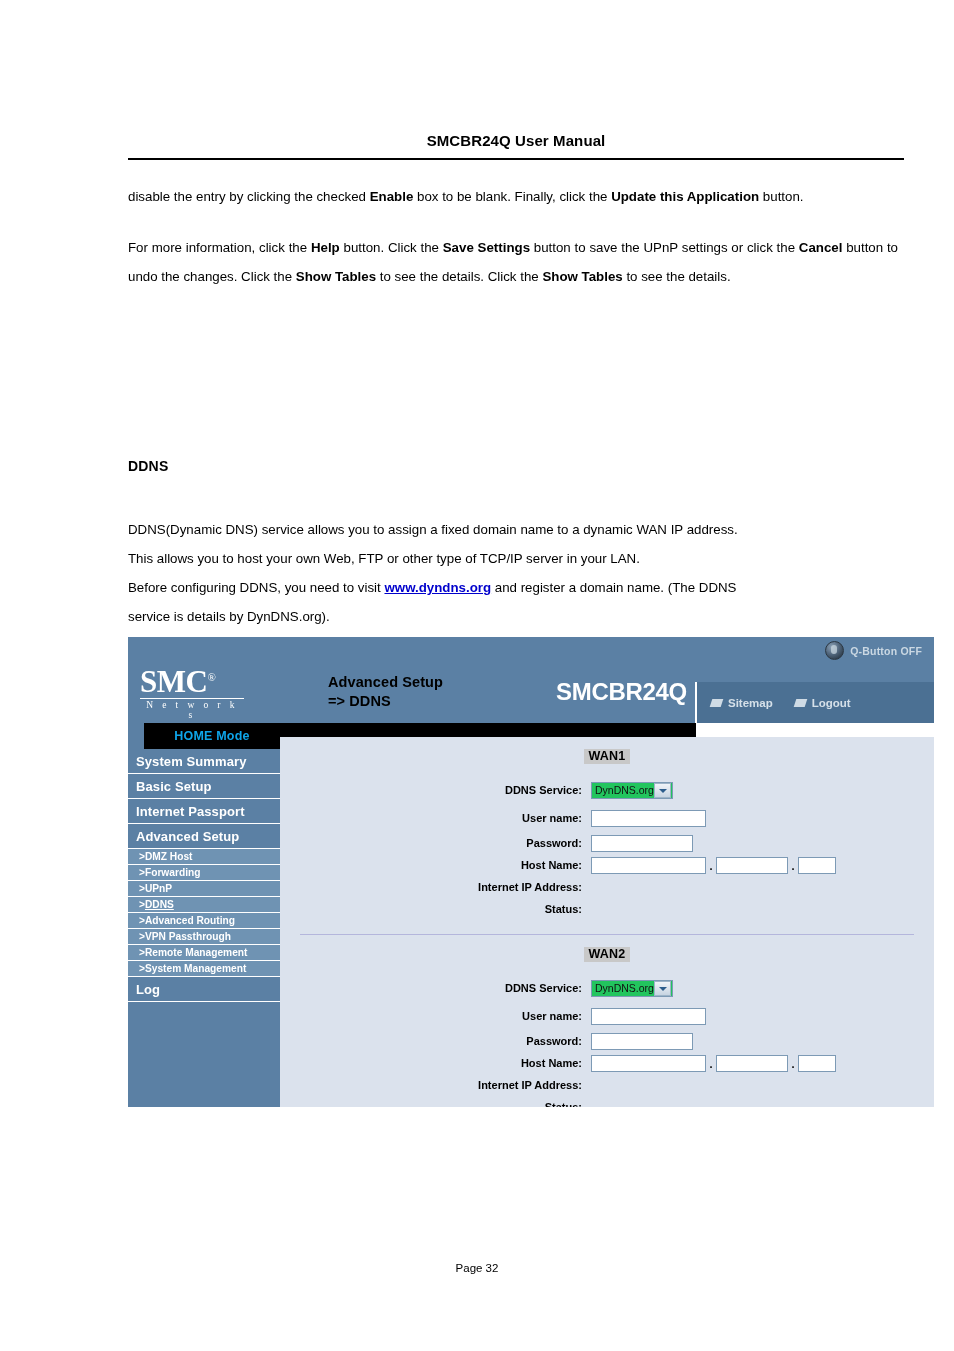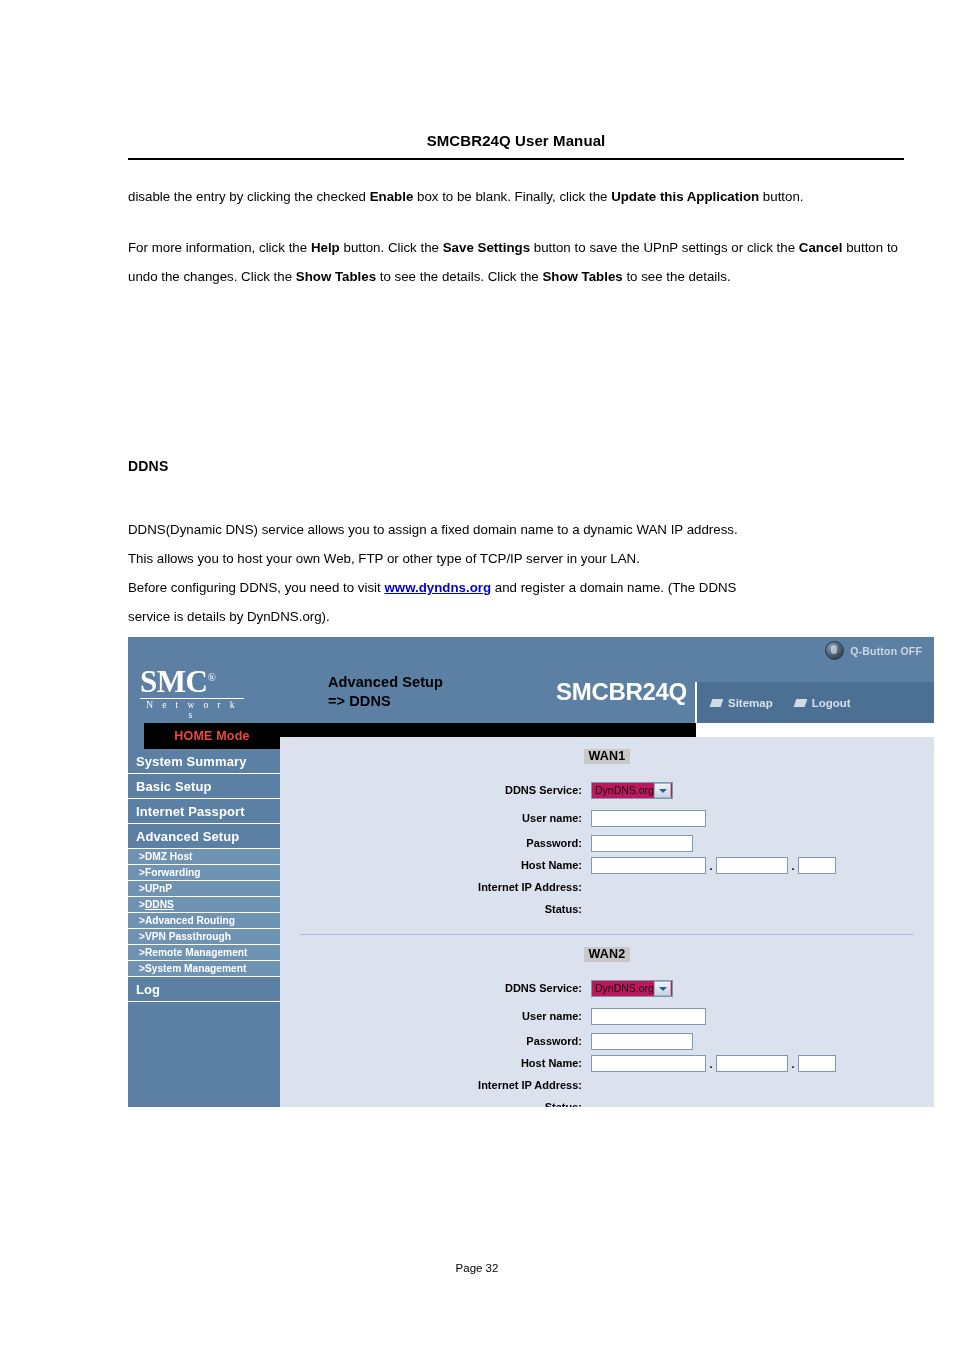--- a/index.html
+++ b/index.html
@@ -228,21 +228,21 @@
     position: absolute;
     left: 0;
     top: 86px;
     width: 152px;
     height: 473px;
     background: #5b80a4;
   }
   .side-home {
     height: 26px;
     background: #000000;
-    color: #ef4444;
+    color: #0ea5e9;
     font-size: 12.5px;
     font-weight: bold;
     display: flex;
     align-items: center;
     justify-content: center;
     letter-spacing: 0.2px;
     margin-left: 16px;
   }
   .side-main {
     height: 24px;
@@ -341,21 +341,21 @@
     width: 10px;
     text-align: center;
     font-size: 11px;
     font-weight: bold;
     vertical-align: middle;
     color: #000;
   }
 
   .ui-select {
     border: 1px solid #7d9ab5;
-    background: #be185d;
+    background: #22c55e;
     height: 15px;
     width: 77px;
     display: inline-flex;
     align-items: center;
     vertical-align: middle;
     padding: 0 0 0 3px;
     font-size: 10.5px;
     color: #111;
     position: relative;
   }

